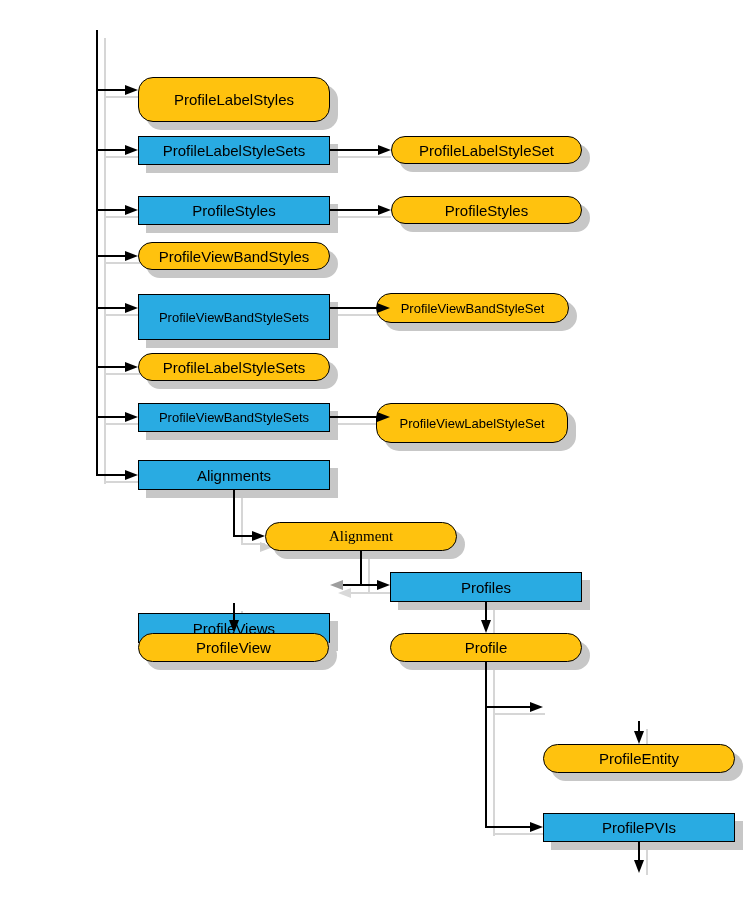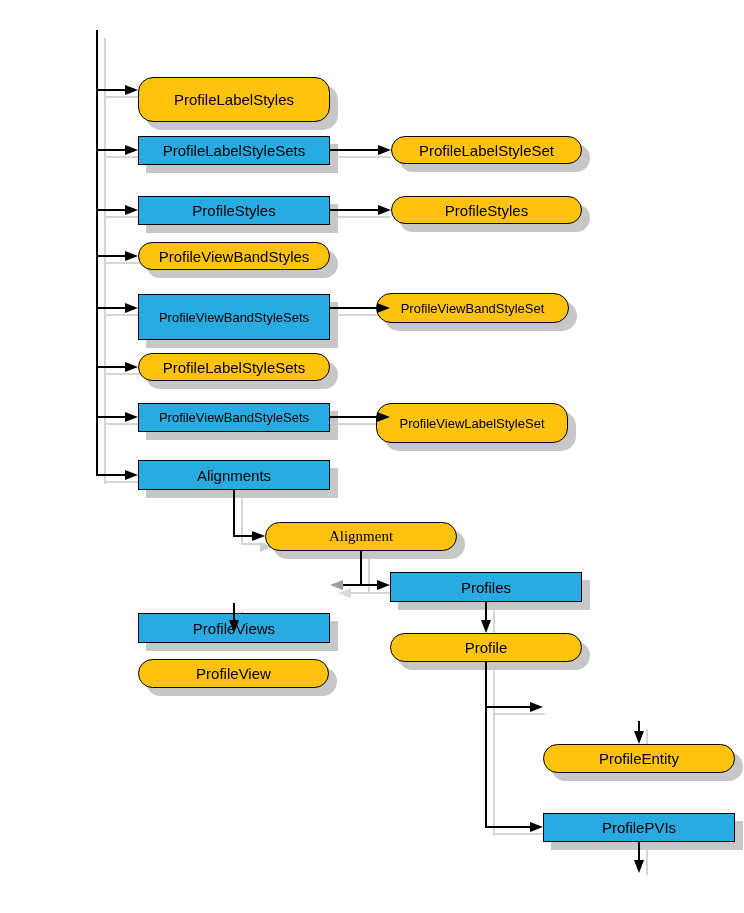--- a/index.html
+++ b/index.html
@@ -145,20 +145,20 @@
   <div class="node rect fs-sm" style="left:138px;top:403px;width:192px;height:29px;">ProfileViewBandStyleSets</div>
   <div class="node pill fs-sm" style="left:376px;top:403px;width:192px;height:40px;">ProfileViewLabelStyleSet</div>
 
   <div class="node rect" style="left:138px;top:460px;width:192px;height:30px;">Alignments</div>
 
   <div class="node pill" style="left:265px;top:522px;width:192px;height:29px;font-family:Liberation Serif, serif;">Alignment</div>
 
   <div class="node rect" style="left:138px;top:573px;width:192px;height:30px;margin-top:40px;">ProfileViews</div>
   <div class="node rect" style="left:390px;top:572px;width:192px;height:30px;">Profiles</div>
 
-  <div class="node pill" style="left:138px;top:659px;width:191px;height:29px;">ProfileView</div>
+  <div class="node pill" style="left:138px;top:633px;width:191px;height:29px;">ProfileView</div>
   <div class="node pill" style="left:390px;top:633px;width:192px;height:29px;">Profile</div>
 
   <div class="node pill" style="left:543px;top:744px;width:192px;height:29px;">ProfileEntity</div>
 
   <div class="node rect" style="left:543px;top:813px;width:192px;height:29px;">ProfilePVIs</div>
 
 </div>
 
 </body></html>

